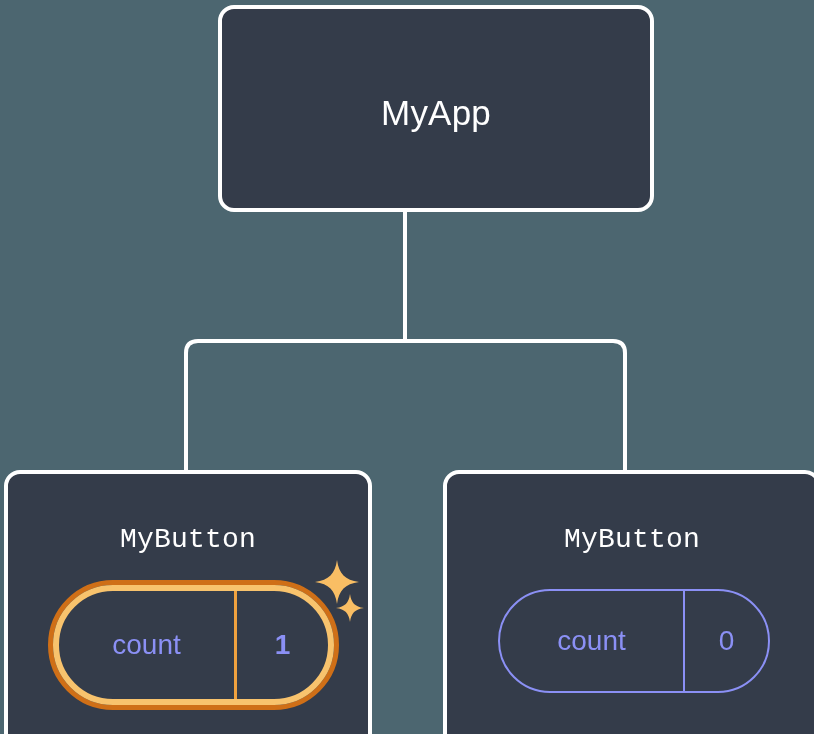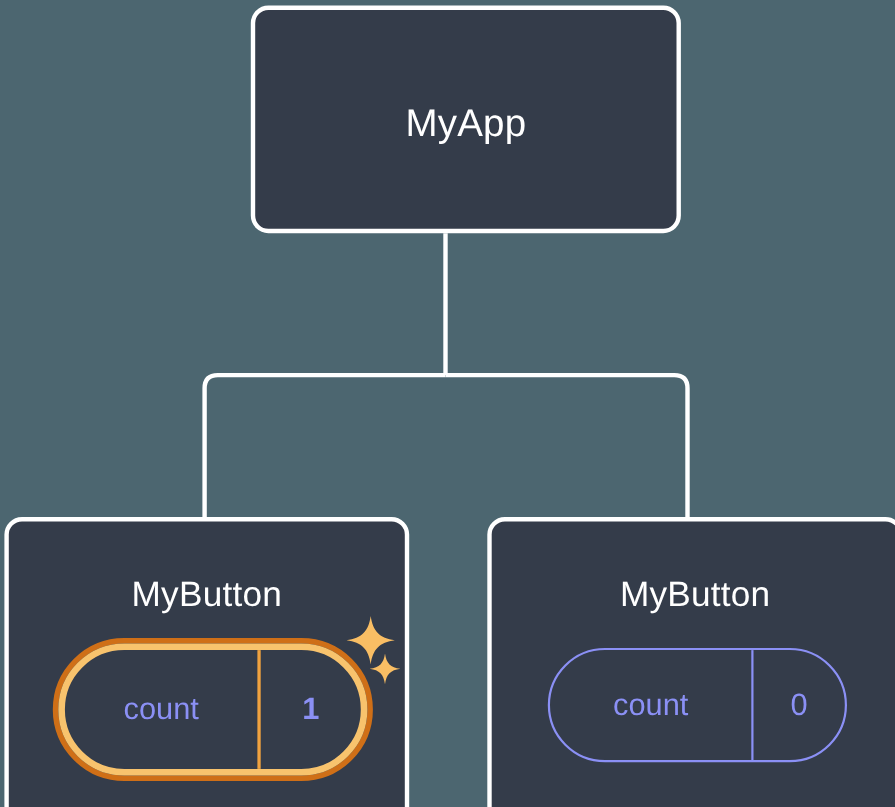--- a/index.html
+++ b/index.html
@@ -34,23 +34,23 @@
 
   
   .node {
     position: absolute;
     box-sizing: border-box;
     background: #343c4a;
     border: 4px solid #ffffff;
     border-radius: 16px;
   }
   .node-root {
-    left: 228px;
+    left: 218px;
     top: 5px;
-    width: 391px;
+    width: 436px;
     height: 207px;
   }
   .node-child {
     top: 470px;
     height: 280px;            
     border-radius: 16px;
   }
   .node-child-left {
     left: 4px;
     width: 368px;
@@ -70,22 +70,23 @@
     letter-spacing: 0.2px;
     white-space: nowrap;
   }
   .node-root .node-title {
     top: 84px;
     font-size: 35px;
     line-height: 40px;
   }
   .node-child .node-title {
     top: 47px;
-    font-size: 32px;
+    font-size: 28px;
     line-height: 38px;
+    font-family: Liberation Mono, monospace;
   }
 
   
   .state-pill {
     position: absolute;
     display: flex;
     align-items: stretch;
     box-sizing: border-box;
   }
 

